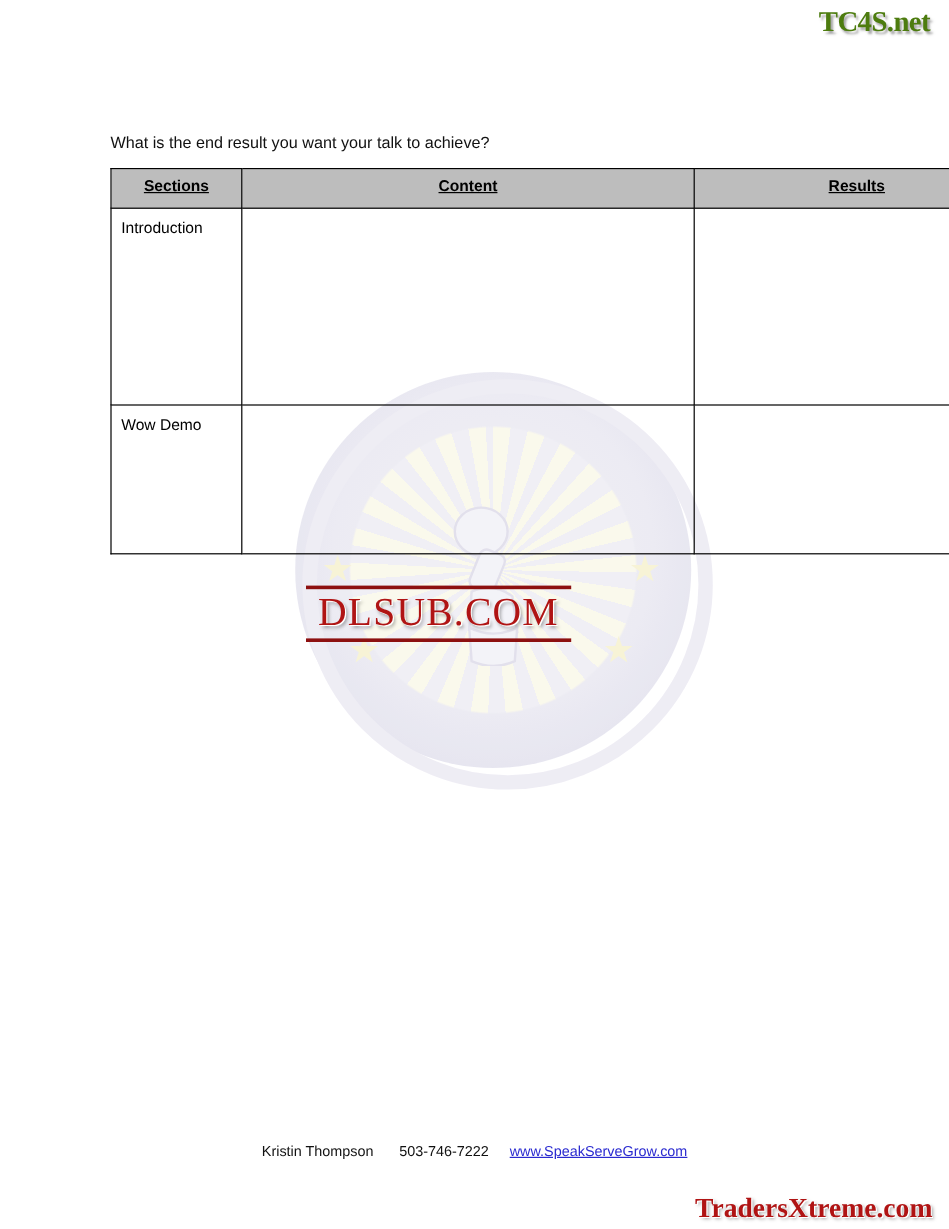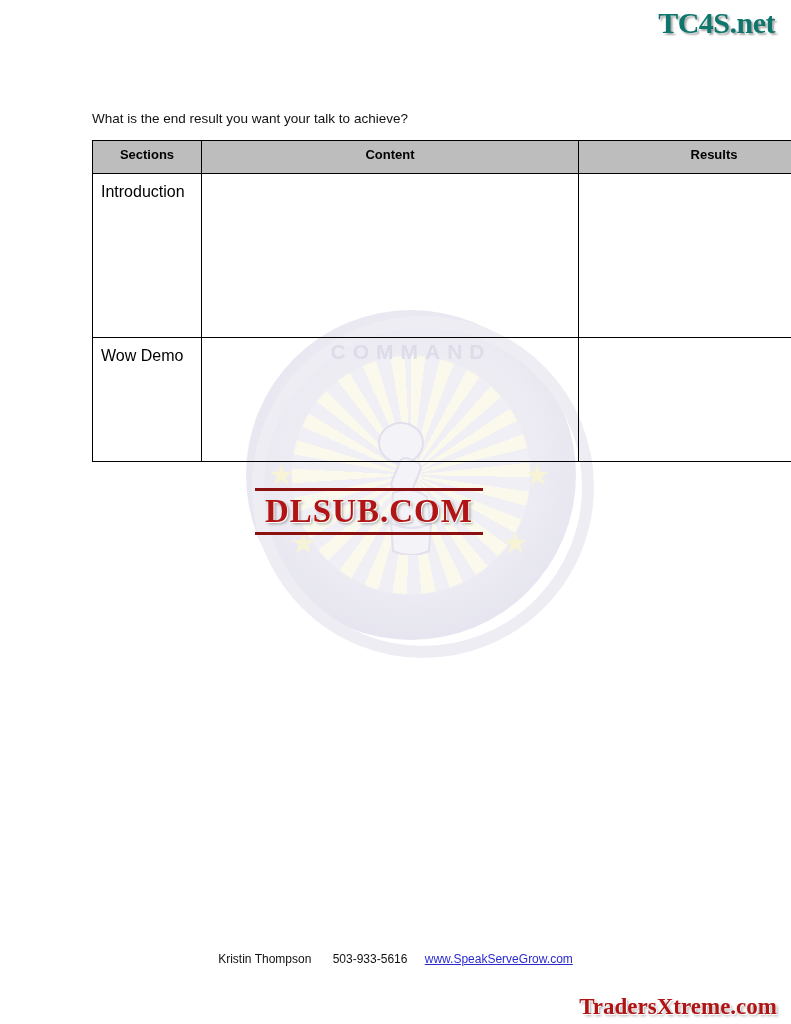--- a/index.html
+++ b/index.html
@@ -16,23 +16,23 @@
     color: #000000;
   }
 
   
   .brand-top {
     position: absolute;
     top: 6px;
     right: 16px;
     font-family: "Liberation Serif", serif;
     font-weight: bold;
-    font-size: 30px;
+    font-size: 24px;
     letter-spacing: -0.5px;
-    color: #0f766e;
+    color: #4d7c0f;
     text-shadow: 2px 2px 2px rgba(120,120,120,0.65);
   }
 
   
   .prompt {
     position: absolute;
     top: 75px;
     left: 92px;
     font-size: 13.5px;
     color: #111;
@@ -101,21 +101,21 @@
     font-size: 30px;
     line-height: 1;
   }
 
   
   .stamp {
     position: absolute;
     left: 255px;
     top: 488px;
     font-family: "Liberation Serif", serif;
-    font-weight: bold;
+    font-weight: normal;
     font-size: 33px;
     color: #b01414;
     letter-spacing: 1px;
     padding: 2px 10px;
     border-top: 3px solid #8d1010;
     border-bottom: 3px solid #8d1010;
     text-shadow: 1px 1px 0 #ffffff, 2px 2px 3px rgba(0,0,0,0.35);
     background: rgba(255,255,255,0.05);
   }
 
@@ -133,26 +133,27 @@
     vertical-align: top;
     background: transparent;
   }
   .sheet thead th {
     background: #bdbdbd;
     font-size: 13px;
     font-weight: bold;
     text-align: center;
     padding: 6px 4px;
     height: 20px;
+    text-decoration: underline;
   }
   .sheet thead th.col-sections { width: 100px; }
   .sheet thead th.col-content  { width: 368px; }
   .sheet thead th.col-results  { width: 182px; padding-left: 44px; }
   .sheet td.label {
-    font-size: 16px;
+    font-size: 13px;
     padding: 8px 0 0 8px;
     line-height: 1.25;
   }
   .sheet td.blank { padding: 0; }
 
   
   .footer {
     position: absolute;
     top: 952px;
     left: 0;
@@ -181,21 +182,20 @@
 <body>
 
 <div class="brand-top">TC4S.net</div>
 
 <div class="prompt">What is the end result you want your talk to achieve?</div>
 
 <div class="watermark">
   <div class="wm-circle"></div>
   <div class="wm-rays"></div>
   <div class="wm-ring"></div>
-  <div class="wm-text top">COMMAND</div>
   <div class="wm-stars">
     <span class="wm-star" style="left:22px; top:150px;">★</span>
     <span class="wm-star" style="left:44px; top:218px;">★</span>
     <span class="wm-star" style="left:278px; top:150px;">★</span>
     <span class="wm-star" style="left:256px; top:218px;">★</span>
   </div>
   <svg class="wm-mic" viewBox="0 0 80 140">
     <g fill="#f2f1f7" stroke="#dddbe9" stroke-width="2">
       <ellipse cx="30" cy="28" rx="22" ry="20"></ellipse>
       <rect x="24" y="44" width="22" height="34" rx="6" transform="rotate(22 35 61)"></rect>
@@ -224,17 +224,17 @@
     <tr>
       <td class="label" style="height:115px;margin-left:11px;">Wow Demo</td>
       <td class="blank"></td>
       <td class="blank"></td>
     </tr>
   </tbody>
 </table>
 
 <div class="footer">
   <span class="name">Kristin Thompson</span>
-  <span class="phone">503-933-5616</span>
+  <span class="phone">503-746-7222</span>
   <a href="#">www.SpeakServeGrow.com</a>
 </div>
 
 <div class="brand-bottom">TradersXtreme.com</div>
 
 </body></html>

